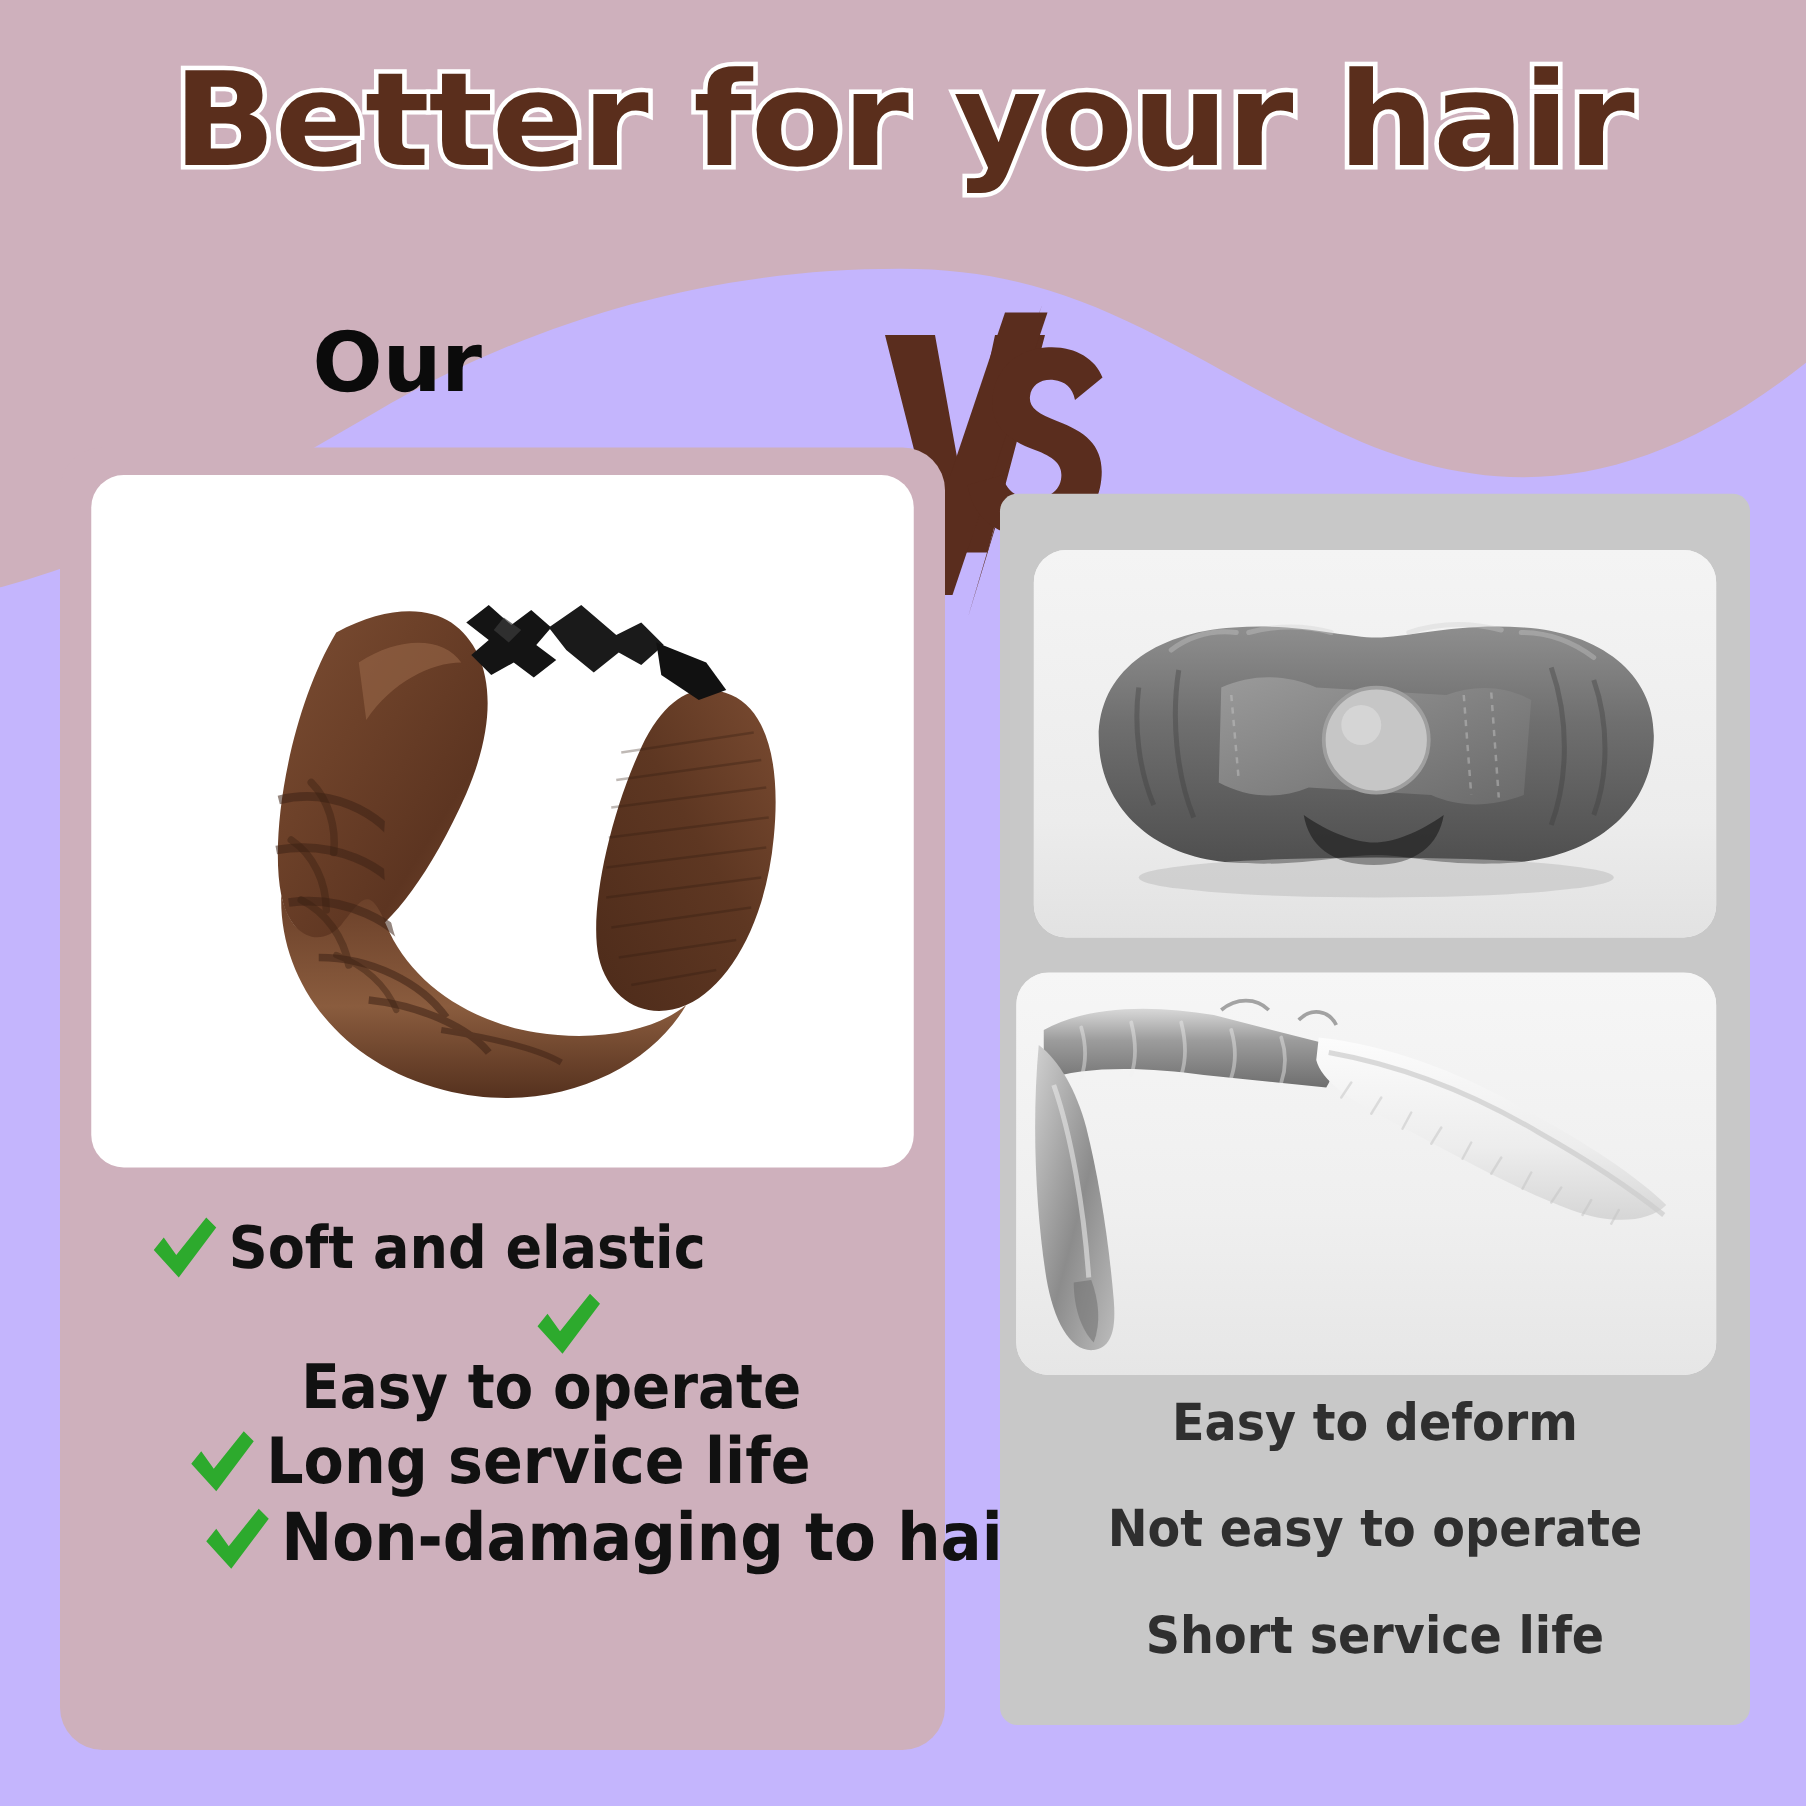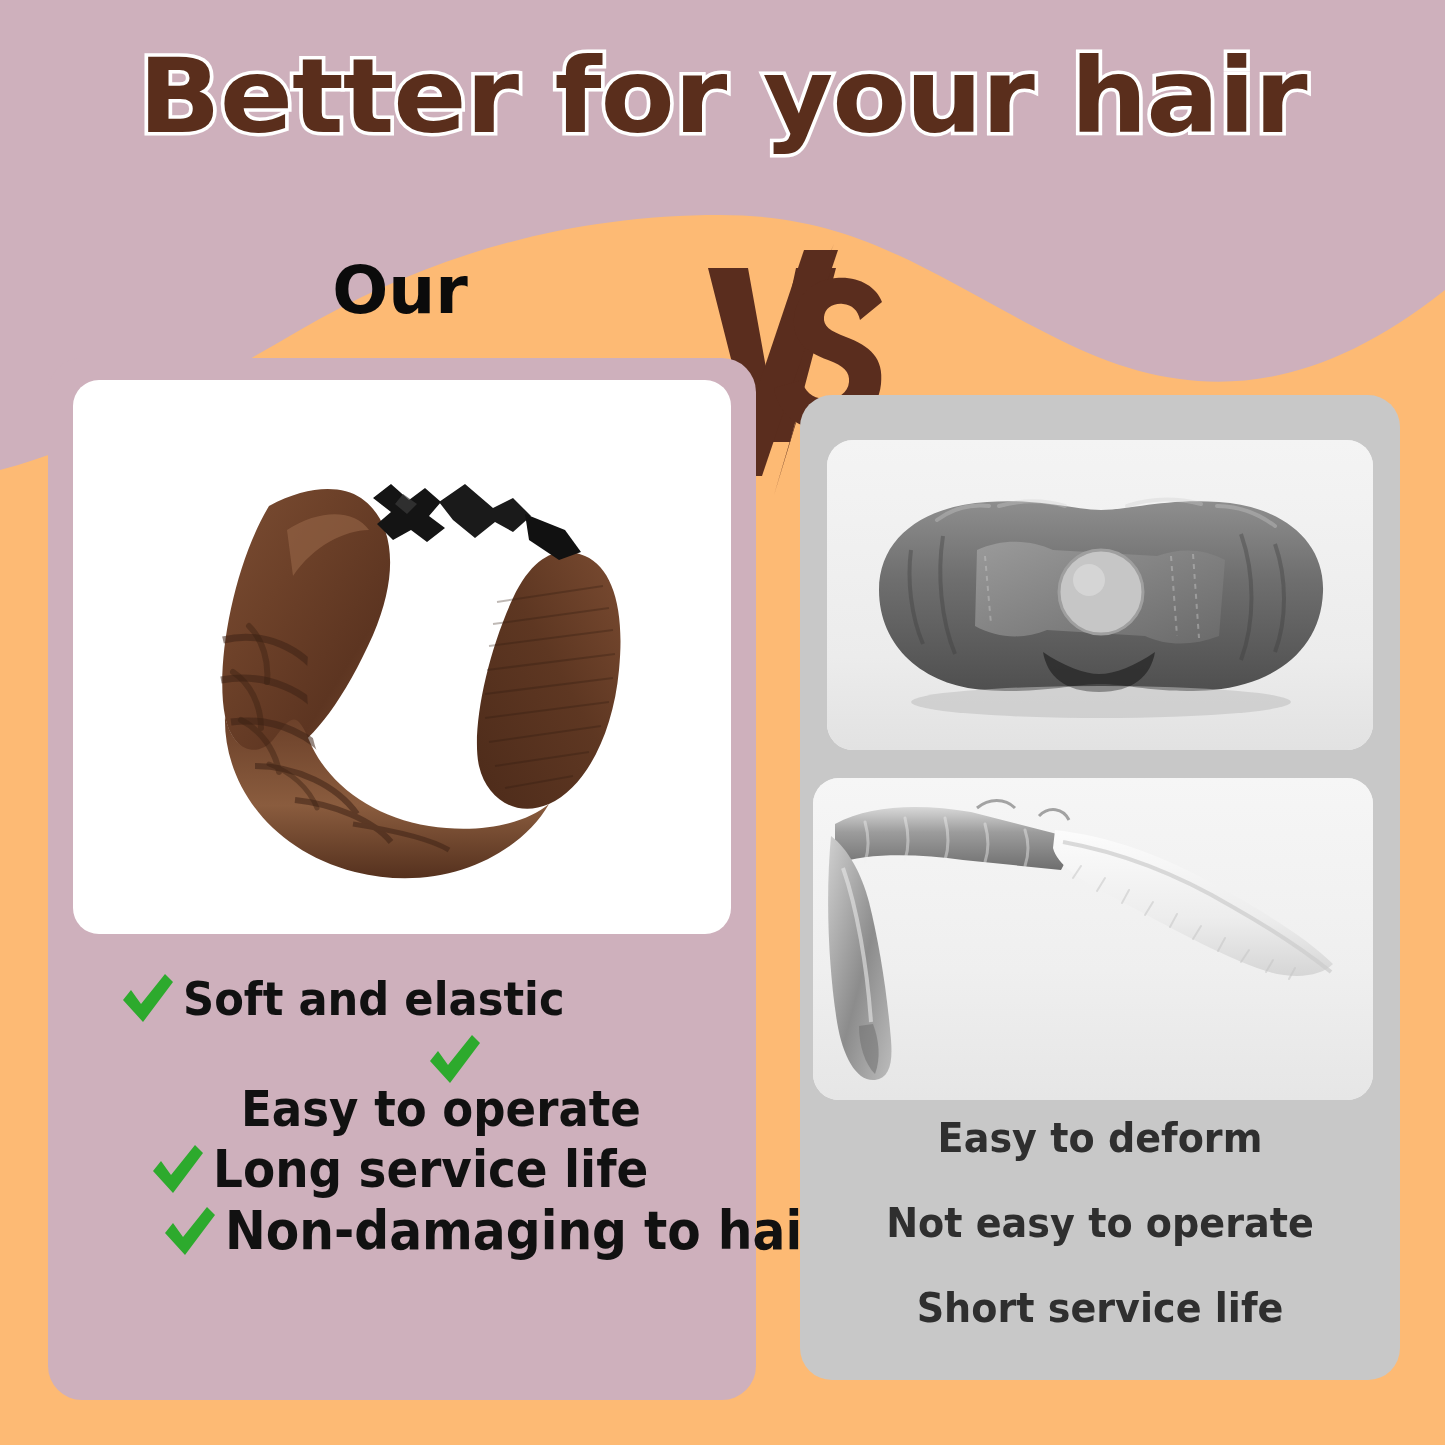--- a/index.html
+++ b/index.html
@@ -8,21 +8,21 @@
     background: #ffffff;
   }
   body {
     font-family: "Liberation Sans", sans-serif;
   }
   #page {
     position: relative;
     width: 1445px;
     height: 1445px;
     overflow: hidden;
-    background: #fdba74;
+    background: #c4b5fd;
   }
 
   
   .header-band {
     position: absolute;
     left: 0; top: 0;
     width: 1445px;
     height: 470px;
     overflow: hidden;
   }
@@ -44,21 +44,21 @@
     transform: scaleX(1.04);
     transform-origin: 50% 50%;
     white-space: nowrap;
   }
 
   
   .label-our {
     position: absolute;
     left: 250px; top: 258px;
     width: 300px;
-    text-align: center;
+    text-align: left;
     font-family: "DejaVu Sans", sans-serif;
     font-weight: bold;
     font-size: 66px;
     line-height: 1;
     color: #0b0b0b;
   }
   .label-others {
     position: absolute;
     left: 898px; top: 310px;
     width: 400px;
@@ -143,21 +143,21 @@
   .b-3 { padding-left: 113px; }
   .b-3 .btext { font-size: 53px; }
 
   
   .panel-others {
     position: absolute;
     left: 800px; top: 395px;
     width: 600px;
     height: 985px;
     background: #c8c8c8;
-    border-radius: 32px;
+    border-radius: 14px;
   }
   .card-other {
     position: absolute;
     background: #f2f2f2;
     border-radius: 26px;
     overflow: hidden;
   }
   .card-other-1 {
     left: 27px; top: 45px;
     width: 546px; height: 310px;

